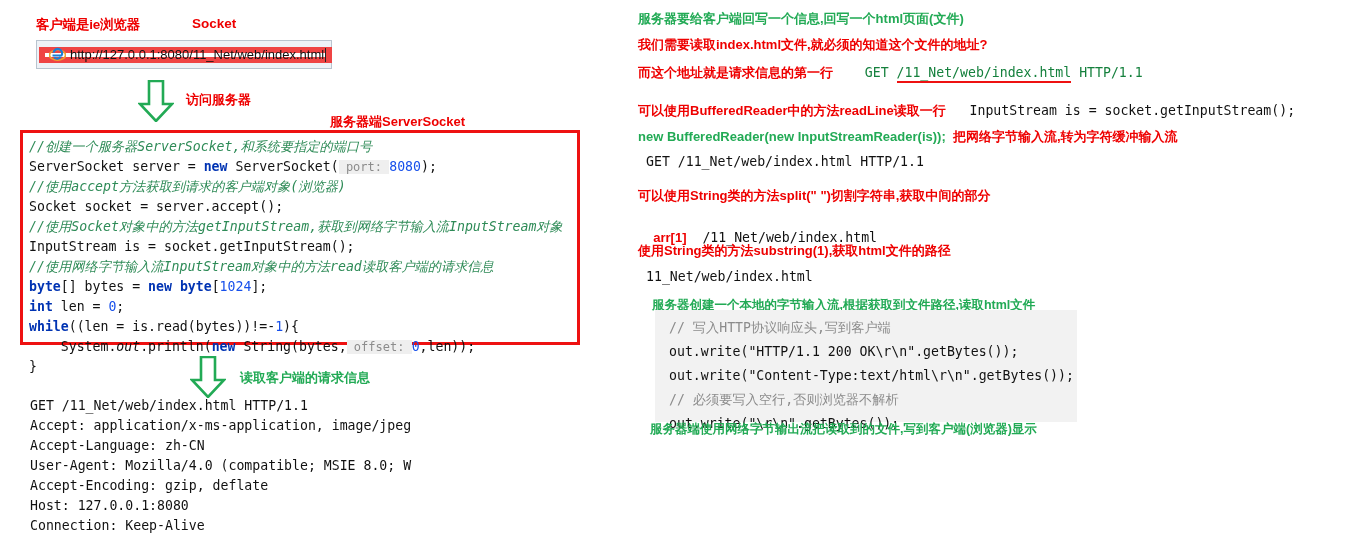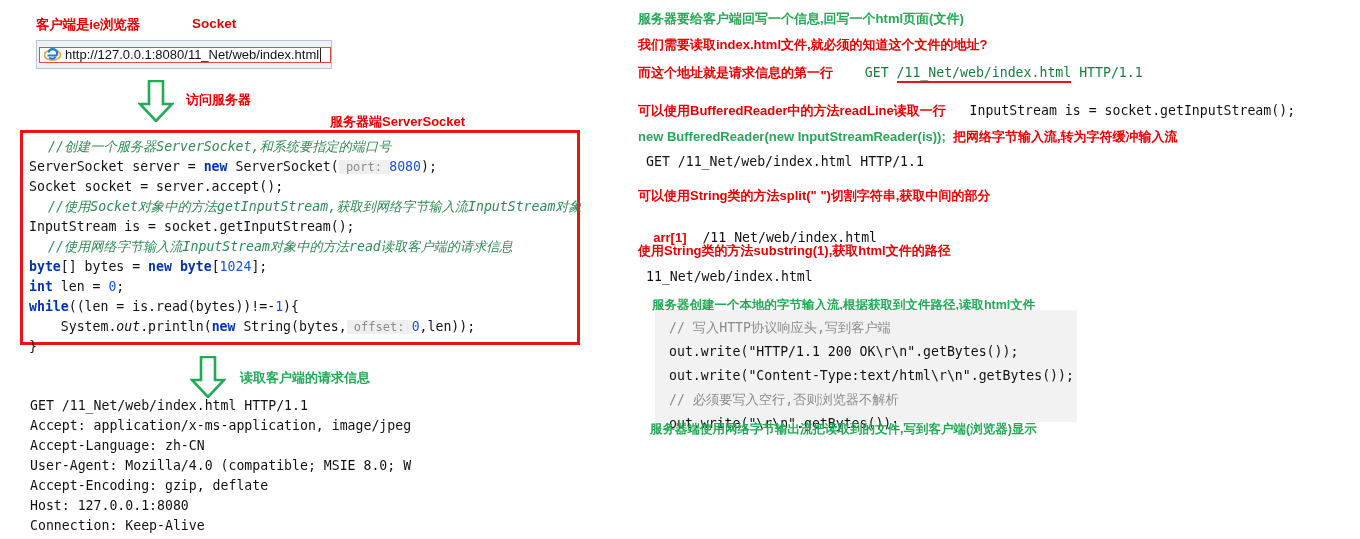--- a/index.html
+++ b/index.html
@@ -20,21 +20,21 @@
   
   #browser-bar{
     left:36px;top:40px;width:296px;height:29px;
     background:#eef2f7;
     border:1px solid #b9c4cf;
     box-sizing:border-box;
     display:flex;align-items:center;
   }
   #browser-bar .inner{
     margin:2px 0 2px 2px;height:16px;flex:1;
-    background:#ffffff;border:1px solid #ef4444;
+    background:#ffffff;border:6px solid #ef4444;
     display:flex;align-items:center;box-sizing:border-box;
   }
   #ie-icon{width:17px;height:17px;margin:0 4px 0 4px;flex:none;position:relative;}
   #url-text{
     font-family:"Liberation Sans",sans-serif;font-size:13px;color:#111;
     white-space:nowrap;overflow:hidden;
   }
   #url-caret{display:inline-block;width:1px;height:14px;background:#222;vertical-align:-2px;margin-left:1px;}
 
   
@@ -48,21 +48,21 @@
   
   #code-box{
     left:20px;top:130px;width:560px;height:215px;
     border:3px solid #ee1111;box-sizing:border-box;background:#ffffff;
   }
   #code-box .code{
     margin:4px 0 0 6px;
     font-family:"DejaVu Sans Mono","Liberation Mono",monospace;
     font-size:13.2px;line-height:20px;white-space:pre;color:#111;
   }
-  .c-com{color:#2e8b57;font-style:italic;margin-left:19px;}
+  .c-com{color:#2e8b57;font-style:italic;}
   .c-kw{color:#0033b3;font-weight:bold;}
   .c-num{color:#1750eb;}
   .c-hint{background:#efefef;color:#8c8c8c;font-size:12px;}
   .c-it{font-style:italic;}
 
   #arrow2{left:190px;top:356px;}
   #label-read-req{left:240px;top:369px;font-size:13px;}
 
   #req-dump{
     left:30px;top:396px;
@@ -142,20 +142,21 @@
     <path d="M11 1 H25 V24 H34 L18 41 L2 24 H11 Z" fill="#ffffff" stroke="#22aa55" stroke-width="2.6" stroke-linejoin="miter"></path>
   </svg>
 </div>
 <div class="abs redb" id="label-visit">访问服务器</div>
 
 <div class="abs redb" id="label-server-socket">服务器端ServerSocket</div>
 
 <div class="abs" id="code-box">
   <div class="code"><span class="c-com">//创建一个服务器<span class="c-it">ServerSocket</span>,和系统要指定的端口号</span>
 ServerSocket server = <span class="c-kw">new</span> ServerSocket(<span class="c-hint"> port: </span><span class="c-num">8080</span>);
+<span class="c-com">//使用<span class="c-it">accept</span>方法获取到请求的客户端对象<span class="c-it">(浏览器)</span></span>
 Socket socket = server.accept();
 <span class="c-com">//使用<span class="c-it">Socket</span>对象中的方法<span class="c-it">getInputStream</span>,获取到网络字节输入流<span class="c-it">InputStream</span>对象</span>
 InputStream is = socket.getInputStream();
 <span class="c-com">//使用网络字节输入流<span class="c-it">InputStream</span>对象中的方法<span class="c-it">read</span>读取客户端的请求信息</span>
 <span class="c-kw">byte</span>[] bytes = <span class="c-kw">new</span> <span class="c-kw">byte</span>[<span class="c-num">1024</span>];
 <span class="c-kw">int</span> len = <span class="c-num">0</span>;
 <span class="c-kw">while</span>((len = is.read(bytes))!=-<span class="c-num">1</span>){
     System.<span class="c-it">out</span>.println(<span class="c-kw">new</span> String(bytes,<span class="c-hint"> offset: </span><span class="c-num">0</span>,len));
 }</div>
 </div>

